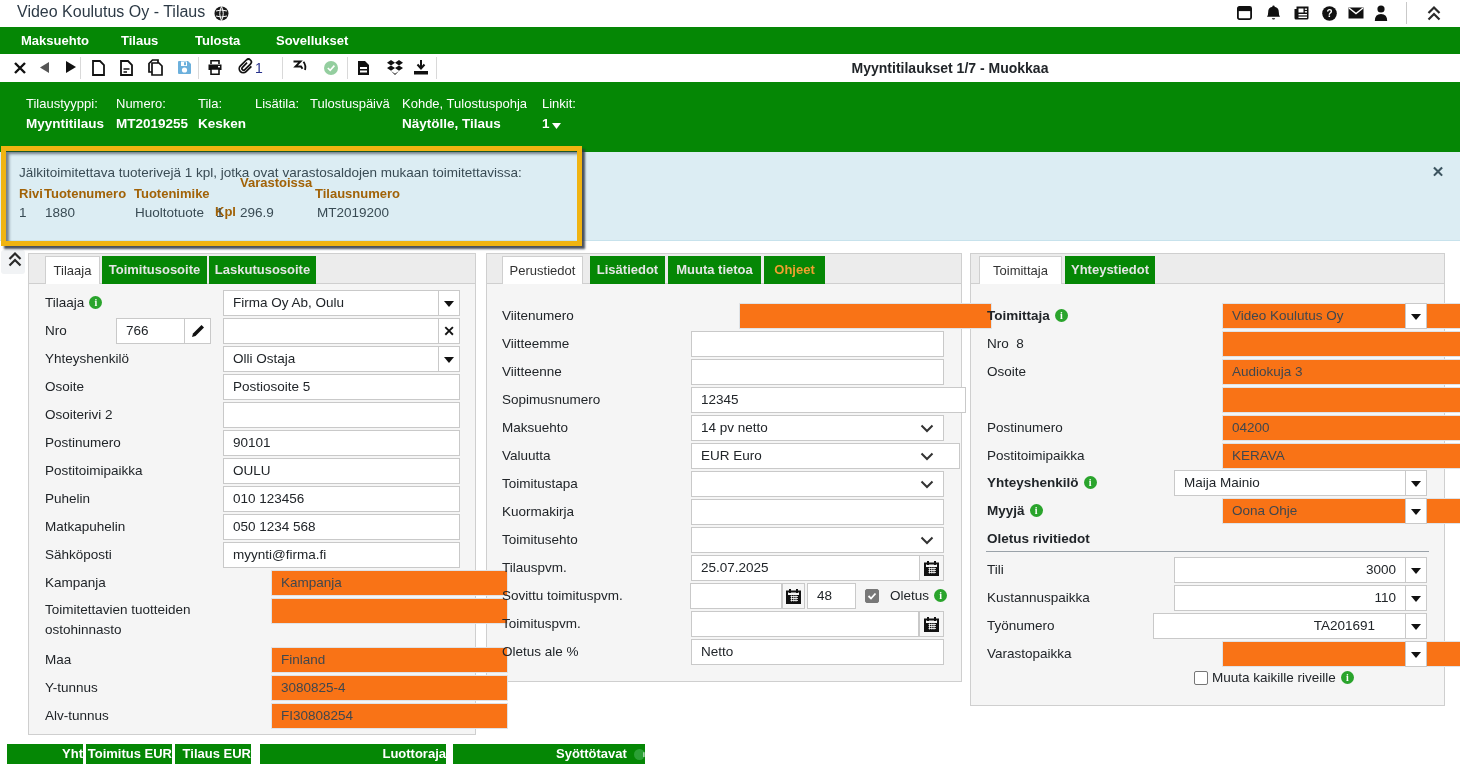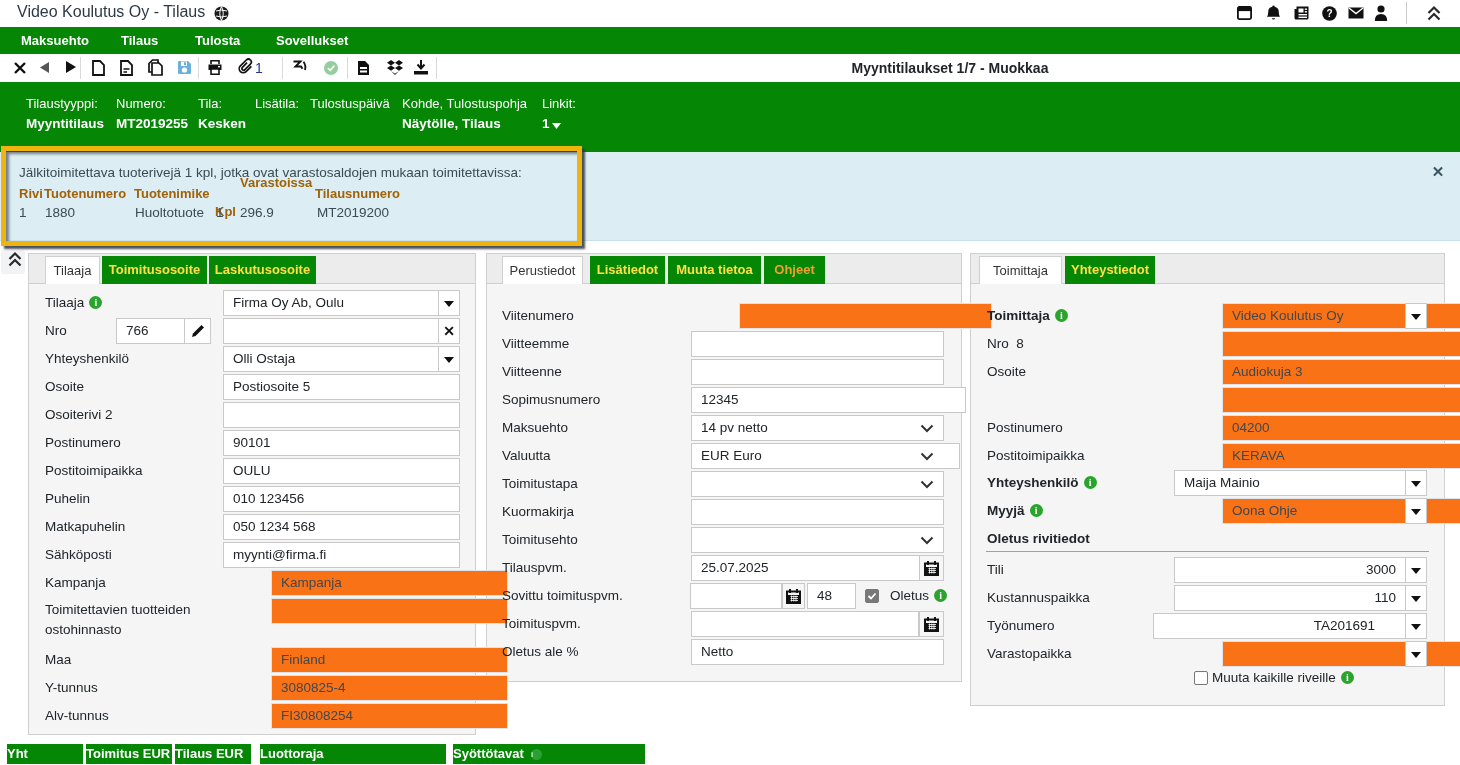--- a/index.html
+++ b/index.html
@@ -25,35 +25,35 @@
 .bbb { font-weight:700; color:#a16207; font-size:13px; }
 #bluex { position:absolute; left:1429px; top:11px; width:18px; height:18px; color:#3d5560; font-size:15px; font-weight:700; text-align:center; line-height:18px; }
 #yellowbox { position:absolute; left:1px; top:146px; width:581px; height:100px; border:5px solid #f0b411; z-index:30; box-shadow: 3px 3px 2px rgba(43,52,66,.85), inset 3px 3px 3px rgba(43,52,66,.6); }
 
 #chevleft { position:absolute; left:7px; top:251px; }
 
 .panel { position:absolute; top:253px; background:#f5f5f5; border:1px solid #cfcfcf; }
 .tabstrip { position:absolute; left:0; top:0; width:100%; height:30px; background:#ececec; border-bottom:1px solid #cfcfcf; }
 .tab { position:absolute; top:3px; height:28px; line-height:27px; text-align:center; font-size:13px; white-space:nowrap; z-index:2; }
 .tabact { background:#fff; border:1px solid #cfcfcf; border-bottom:none; color:#333; }
-.tabgreen { background:#058705; color:#fde047; font-weight:600; }
+.tabgreen { background:#058705; color:#e5e5e5; font-weight:600; }
 .taborange { color:#efa02f; font-weight:700; }
 
 .lbl { position:absolute; font-size:13.5px; color:#212529; height:26px; line-height:26px; white-space:nowrap; z-index:3; }
 .lblb { font-weight:700; }
 .inp { position:absolute; height:26px; background:#fff; border:1px solid #c9c9c9; font-size:13.5px; line-height:24px; padding-left:9px; color:#212529; white-space:nowrap; z-index:3; overflow:hidden; }
 .ro { background:#f97316; border-color:#dfe3e7; color:#40474e;margin-left:48px; }
 .ddbtn { position:absolute; width:22px; height:26px; background:#fff; border:1px solid #c9c9c9; z-index:4; }
 .ddbtn:after { content:""; position:absolute; left:5px; top:10px; width:0; height:0; border-left:5px solid transparent; border-right:5px solid transparent; border-top:6px solid #111; }
 .calbtn { position:absolute; width:25px; height:26px; background:#f6f6f6; border:1px solid #c9c9c9; z-index:4; display:flex; align-items:center; justify-content:center; }
 .chev { position:absolute; z-index:5; }
 .info { display:inline-block; width:13px; height:13px; border-radius:50%; background:#2aa42c; color:#fff; font-size:10px; font-weight:700; text-align:center; line-height:13px; vertical-align:1px; margin-left:5px; font-family:"Liberation Serif",serif; }
 .num { text-align:right; padding-right:30px; padding-left:0; }
 
-.bbtn { position:absolute; top:744px; height:20px; background:#058705; color:#fff; font-size:13px; font-weight:700; text-align:left; line-height:20px; z-index:5; white-space:nowrap; overflow:hidden; }
+.bbtn { position:absolute; top:744px; height:20px; background:#058705; color:#fff; font-size:13px; font-weight:700; text-align:right; line-height:20px; z-index:5; white-space:nowrap; overflow:hidden; }
 
 .cb { position:absolute; width:14px; height:14px; background:#fff; border:1px solid #767676; border-radius:2px; z-index:4; }
 .cbc { background:#787878; border-color:#787878; }
 </style>
 </head>
 <body>
 
 <div id="titlebar">
   <span id="apptitle">Video Koulutus Oy - Tilaus</span>
   <svg class="abs" style="left:214px;top:6px" width="15" height="15" viewBox="0 0 15 15">

